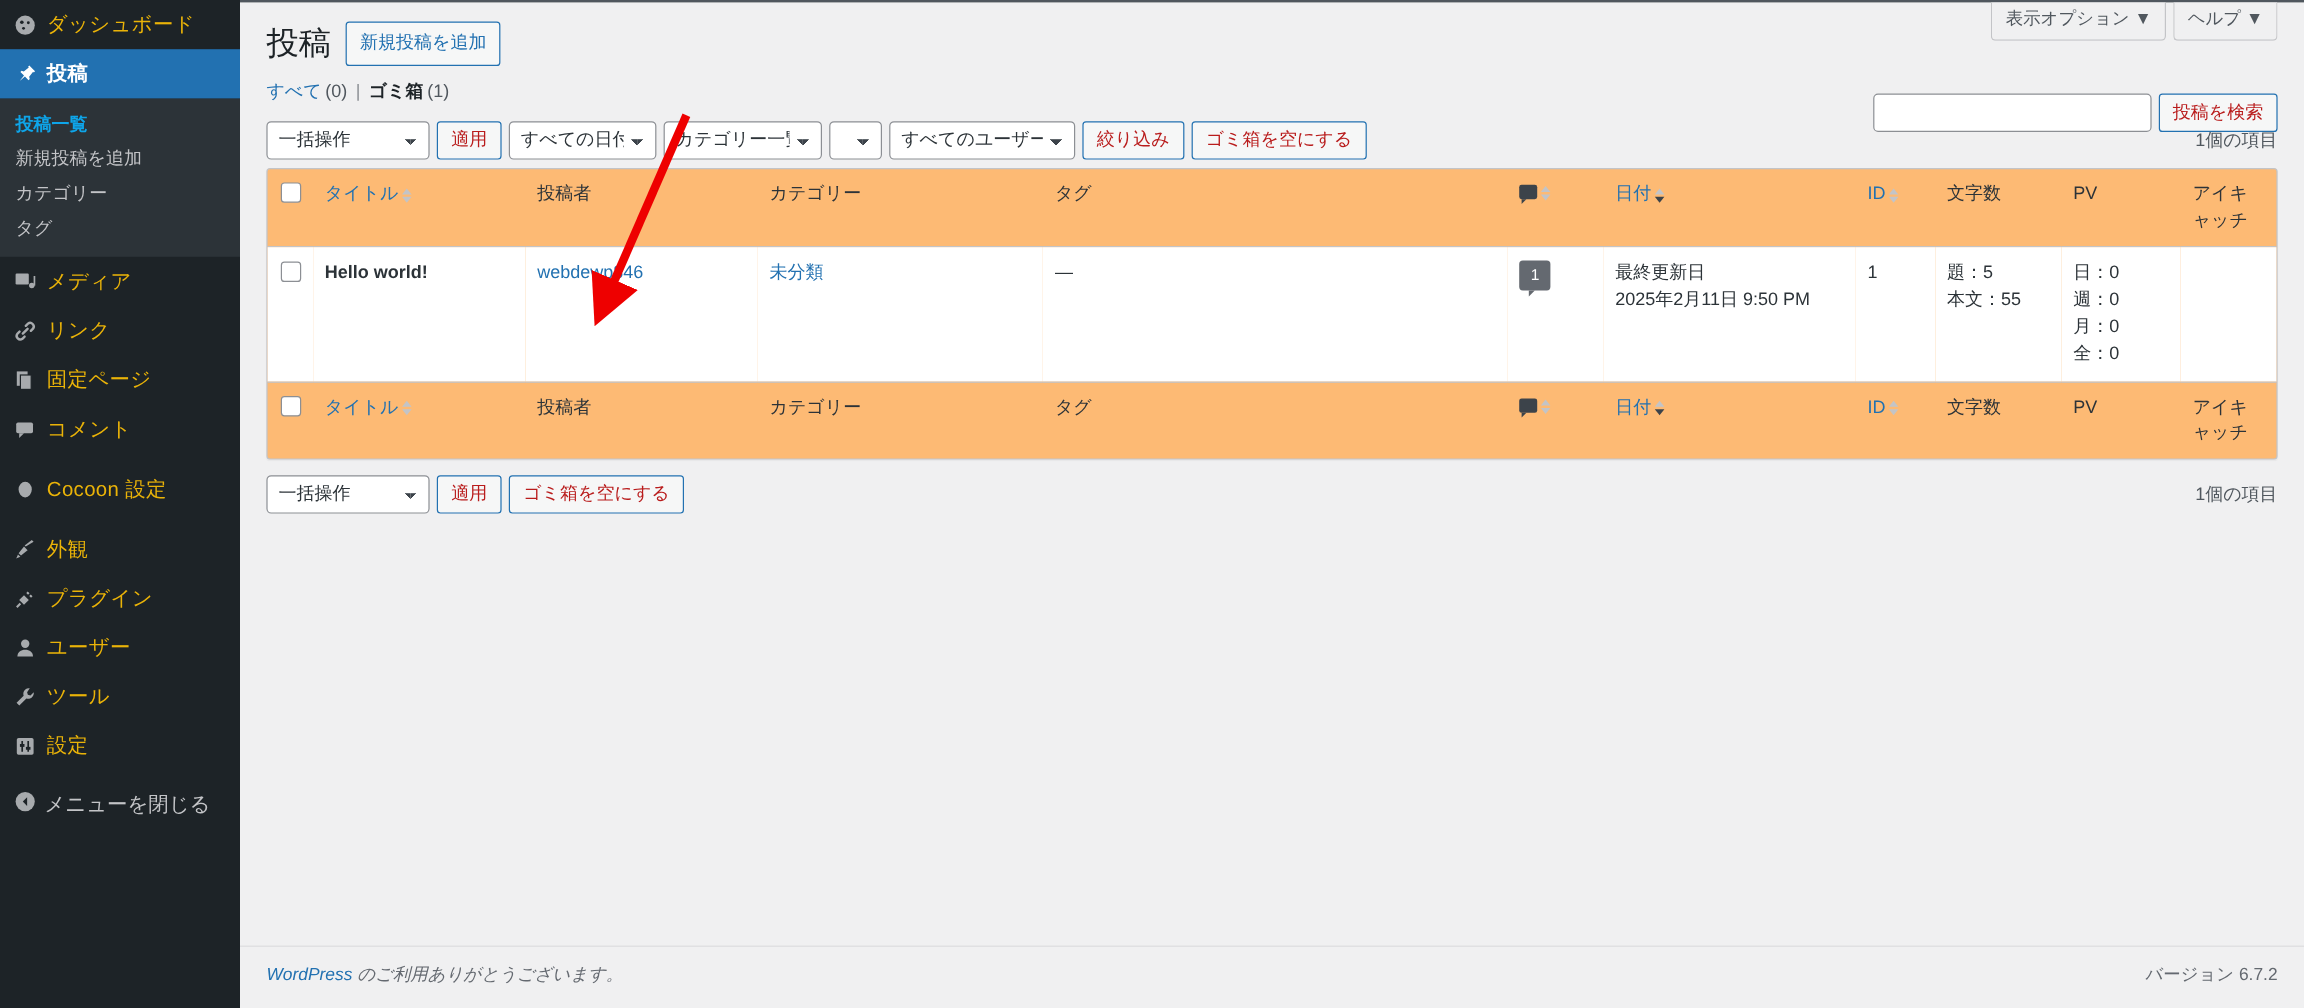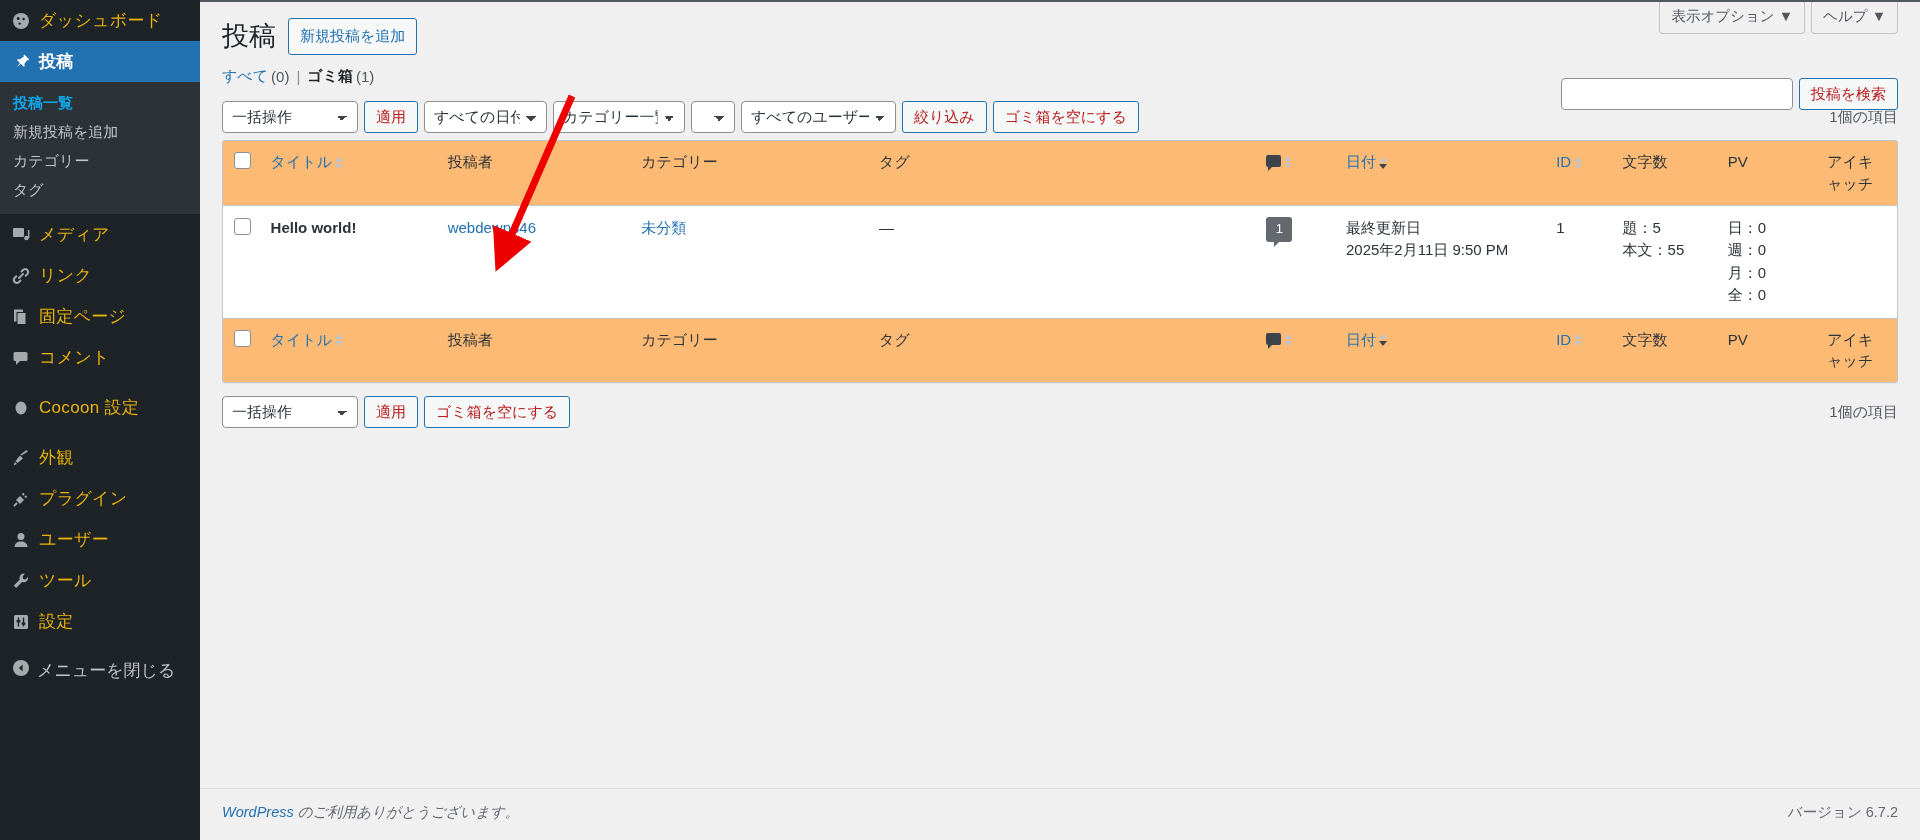--- a/index.html
+++ b/index.html
@@ -195,21 +195,21 @@
   }
   .tablenav.bottom { margin-top: 12px; }
   select.wp-select {
     height: 32px;
     border: 1px solid #8c8f94;
     border-radius: 4px;
     background-color: #fff;
     color: #2c3338;
     font-size: 15px;
     padding: 0 26px 0 9px;
-    font-family: Liberation Serif, serif;
+    font-family: Liberation Mono, monospace;
     -webkit-appearance: none;
     appearance: none;
     background-image:
       linear-gradient(45deg, transparent 50%, #3c434a 50%),
       linear-gradient(135deg, #3c434a 50%, transparent 50%);
     background-position:
       calc(100% - 15px) 14px,
       calc(100% - 10px) 14px;
     background-size: 5px 5px, 5px 5px;
     background-repeat: no-repeat;

